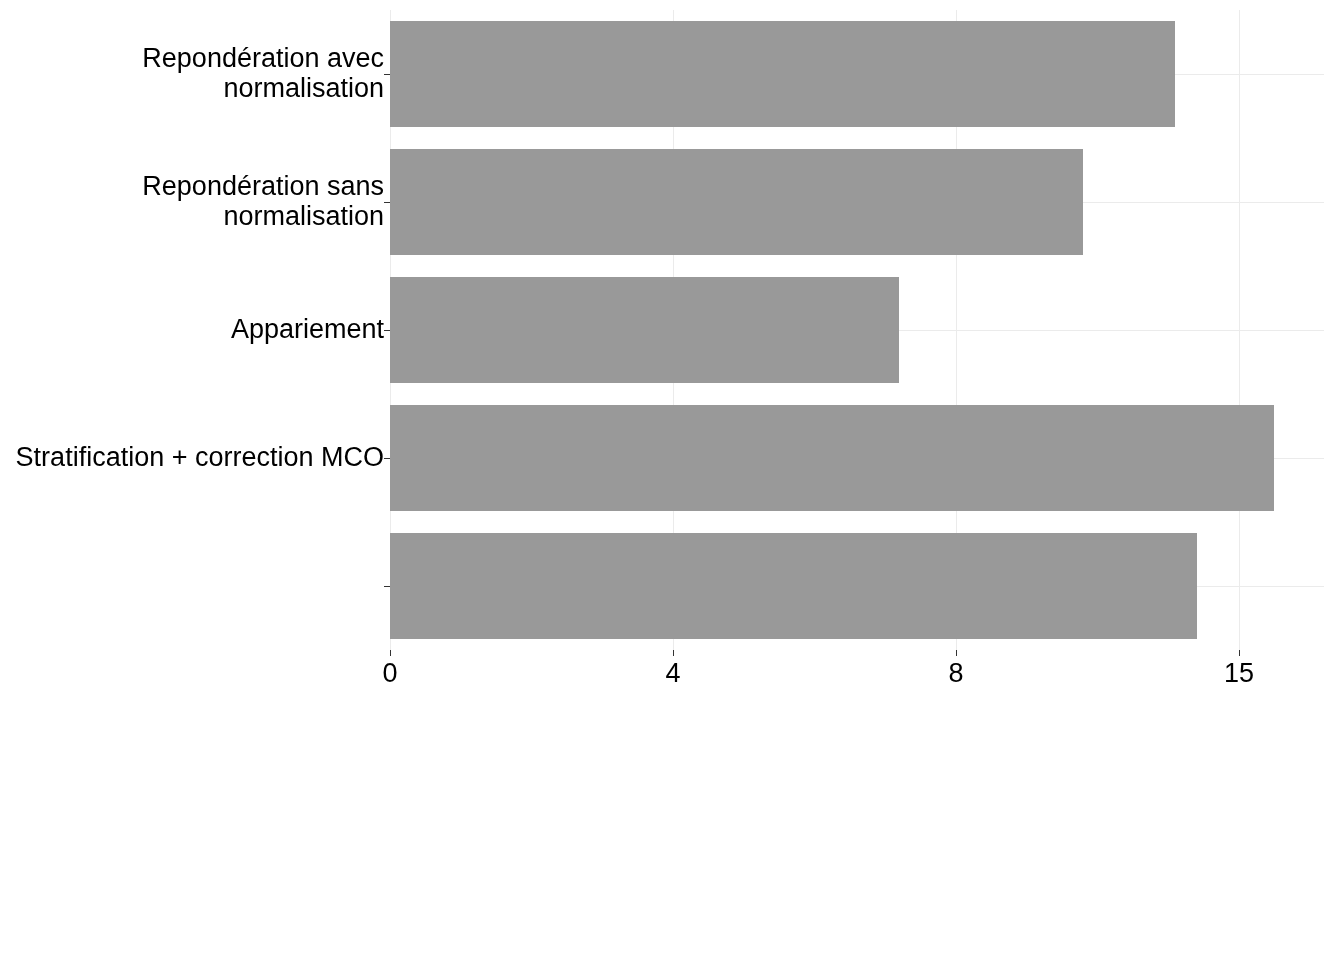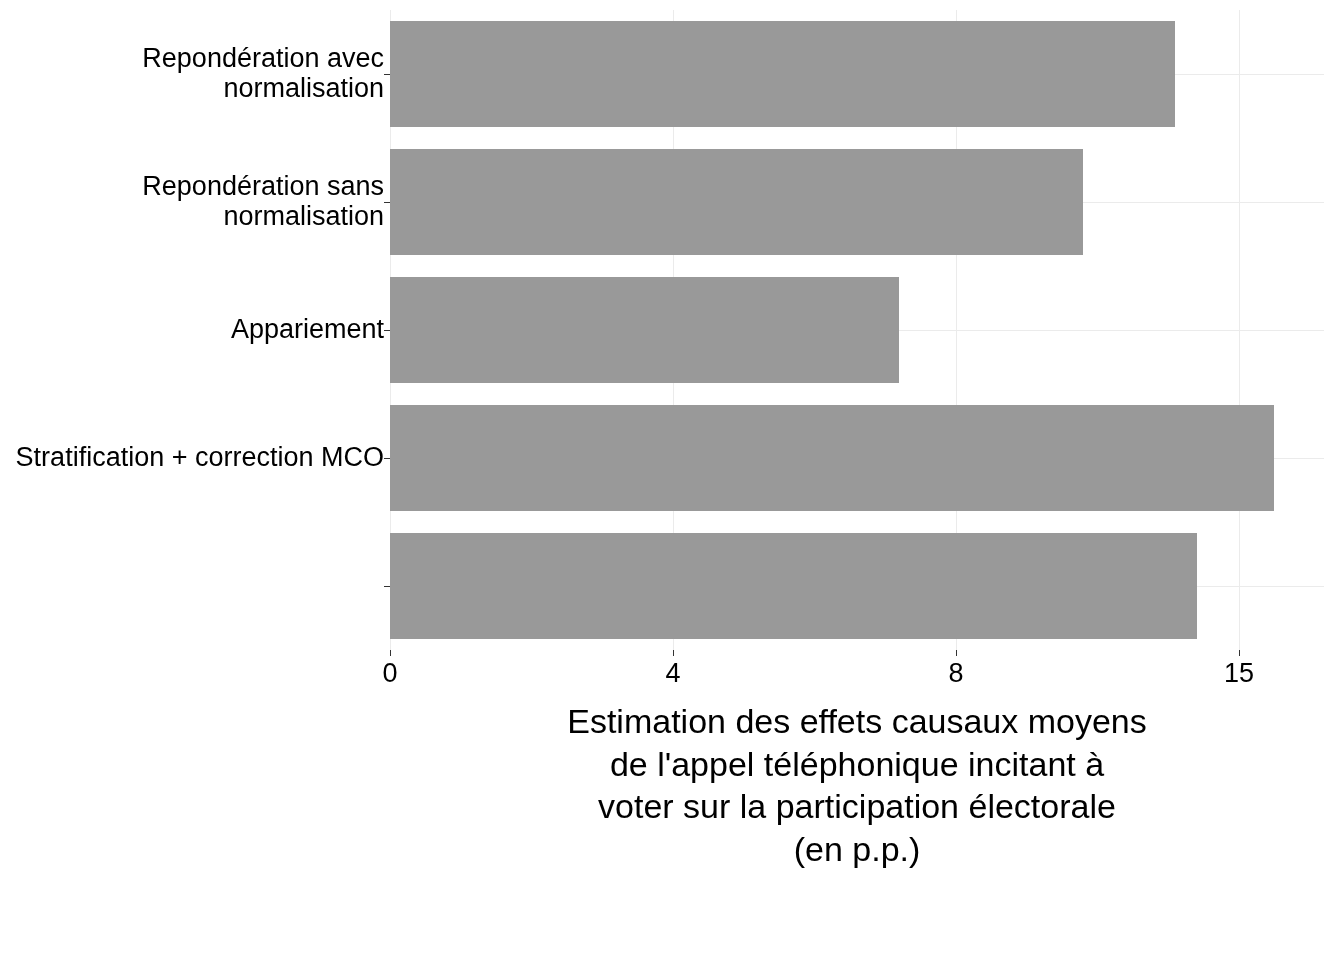--- a/index.html
+++ b/index.html
@@ -123,20 +123,14 @@
   <div class="x-tick-mark" style="left:390px;"></div>
   <div class="x-tick-mark" style="left:673.030303030303px;"></div>
   <div class="x-tick-mark" style="left:956.0606060606061px;"></div>
   <div class="x-tick-mark" style="left:1239.090909090909px;"></div>
 
   <div class="x-tick-label" style="left:390px;">0</div>
   <div class="x-tick-label" style="left:673.030303030303px;">4</div>
   <div class="x-tick-label" style="left:956.0606060606061px;">8</div>
   <div class="x-tick-label" style="left:1239.090909090909px;">15</div>
 
-  <div class="x-axis-title">
-    <span>Estimation des effets causaux moyens</span><br>
-    <span>de l'appel téléphonique incitant à</span><br>
-    <span>voter sur la participation électorale</span><br>
-    <span>(en p.p.)</span>
-  </div>
 
 </div>
 
 </body></html>

